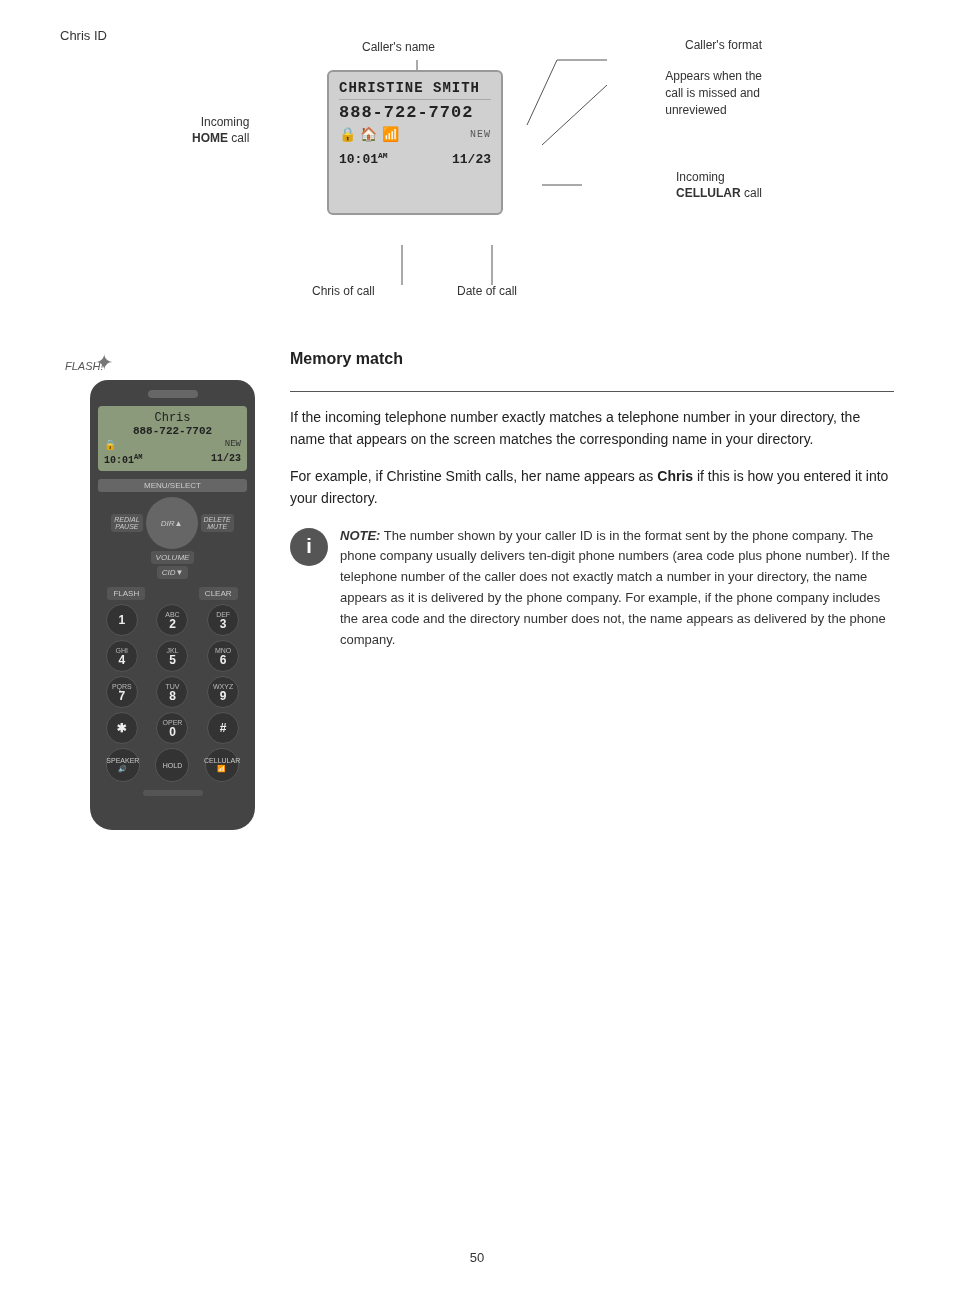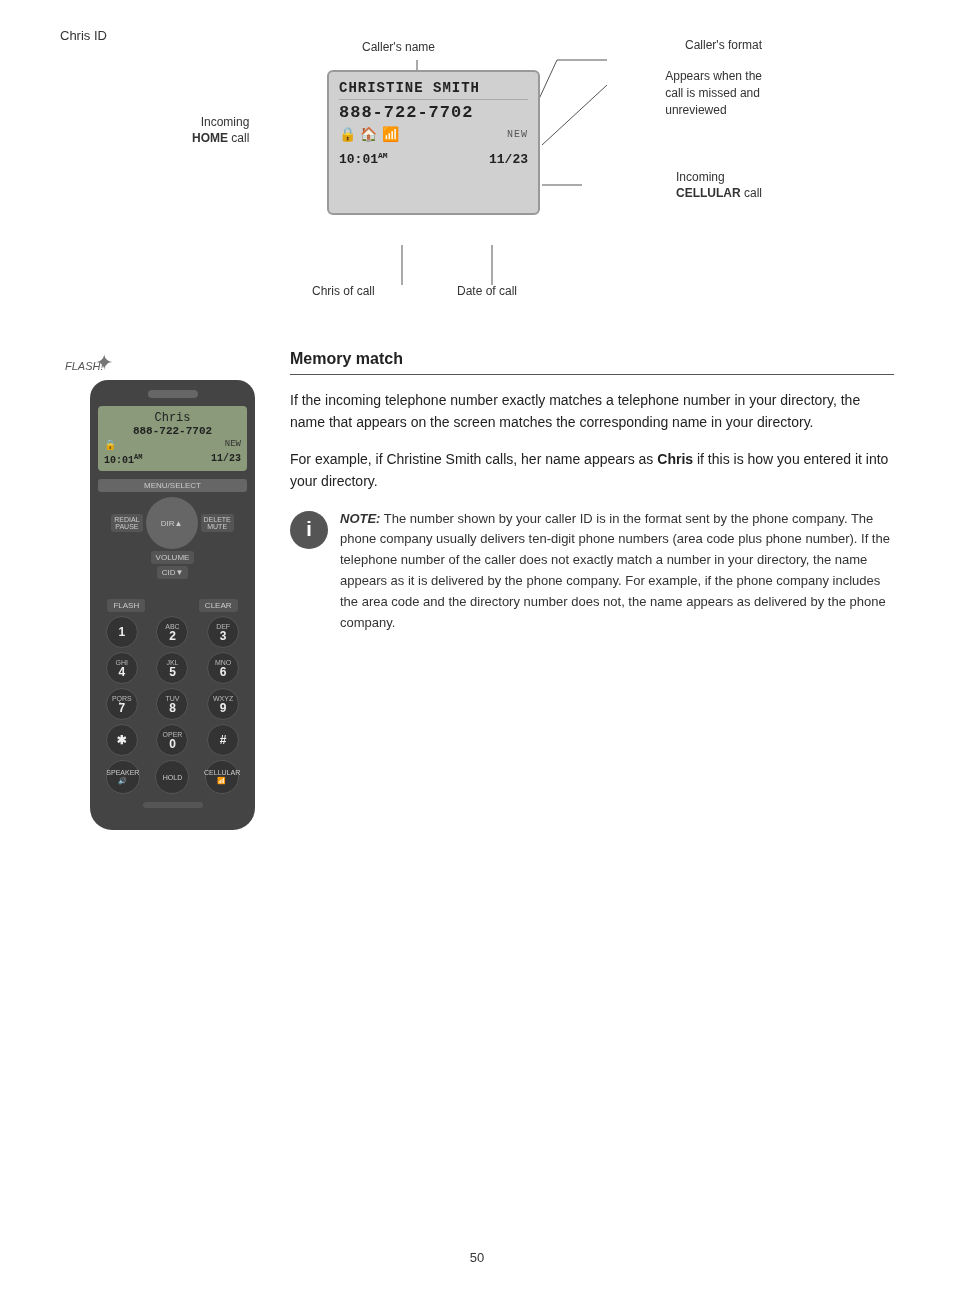--- a/index.html
+++ b/index.html
@@ -58,21 +58,21 @@
       position: relative;
       width: 580px;
       margin: 0 auto;
     }
 
     
     .phone-screen {
       position: absolute;
       top: 40px;
       left: 140px;
-      width: 213px;
+      width: 176px;
       height: 145px;
       background: #d0d0d0;
       border-radius: 6px;
       border: 2px solid #999;
       padding: 8px 10px;
       font-family: 'Courier New', monospace;
     }
 
     .screen-line1 {
       font-size: 14px;
@@ -194,21 +194,21 @@
     .right-content {
       flex: 1;
     }
 
     
     .section-title {
       font-size: 16px;
       font-weight: bold;
       color: #222;
       border-bottom: 1px solid #555;
-      padding-bottom: 6px;
+      padding-bottom: 23px;
       margin-bottom: 14px;
     }
 
     .body-text {
       font-size: 14px;
       line-height: 1.6;
       color: #222;
       margin-bottom: 14px;
     }
 
@@ -386,21 +386,22 @@
       padding: 2px 4px;
       min-width: 28px;
       text-align: center;
     }
 
     .nav-cluster {
       display: flex;
       flex-direction: column;
       align-items: center;
       gap: 2px;
-      margin-bottom: 20px;
+      margin-bottom: 8px;
+      font-style: italic;
     }
 
     .nav-row {
       display: flex;
       gap: 3px;
       align-items: center;
     }
 
     .bottom-keys {
       display: flex;

